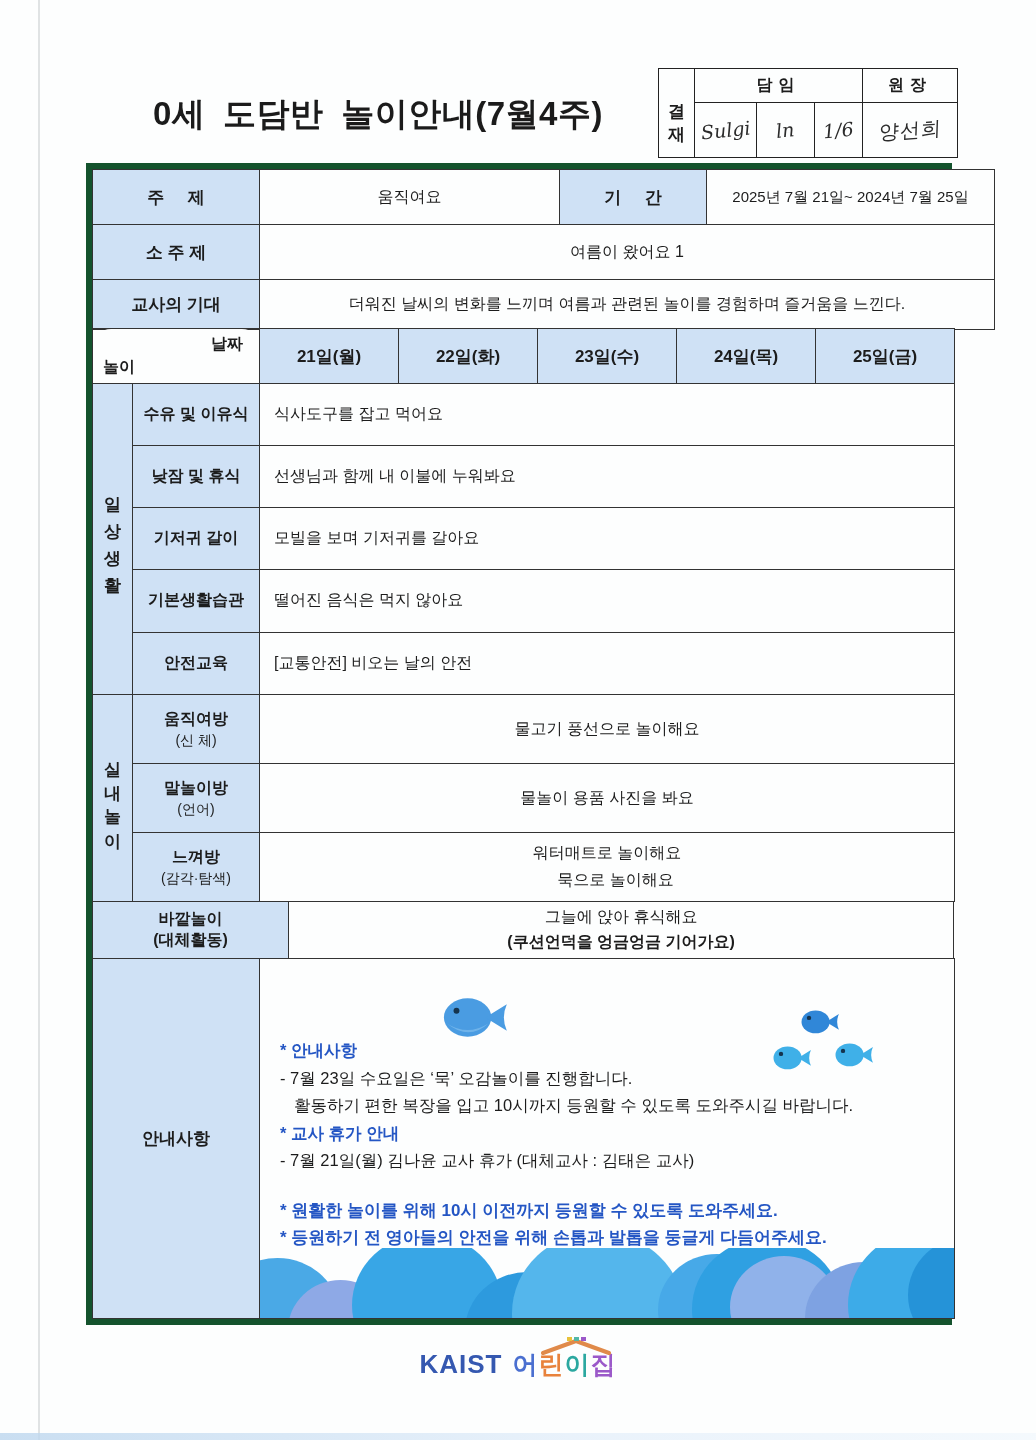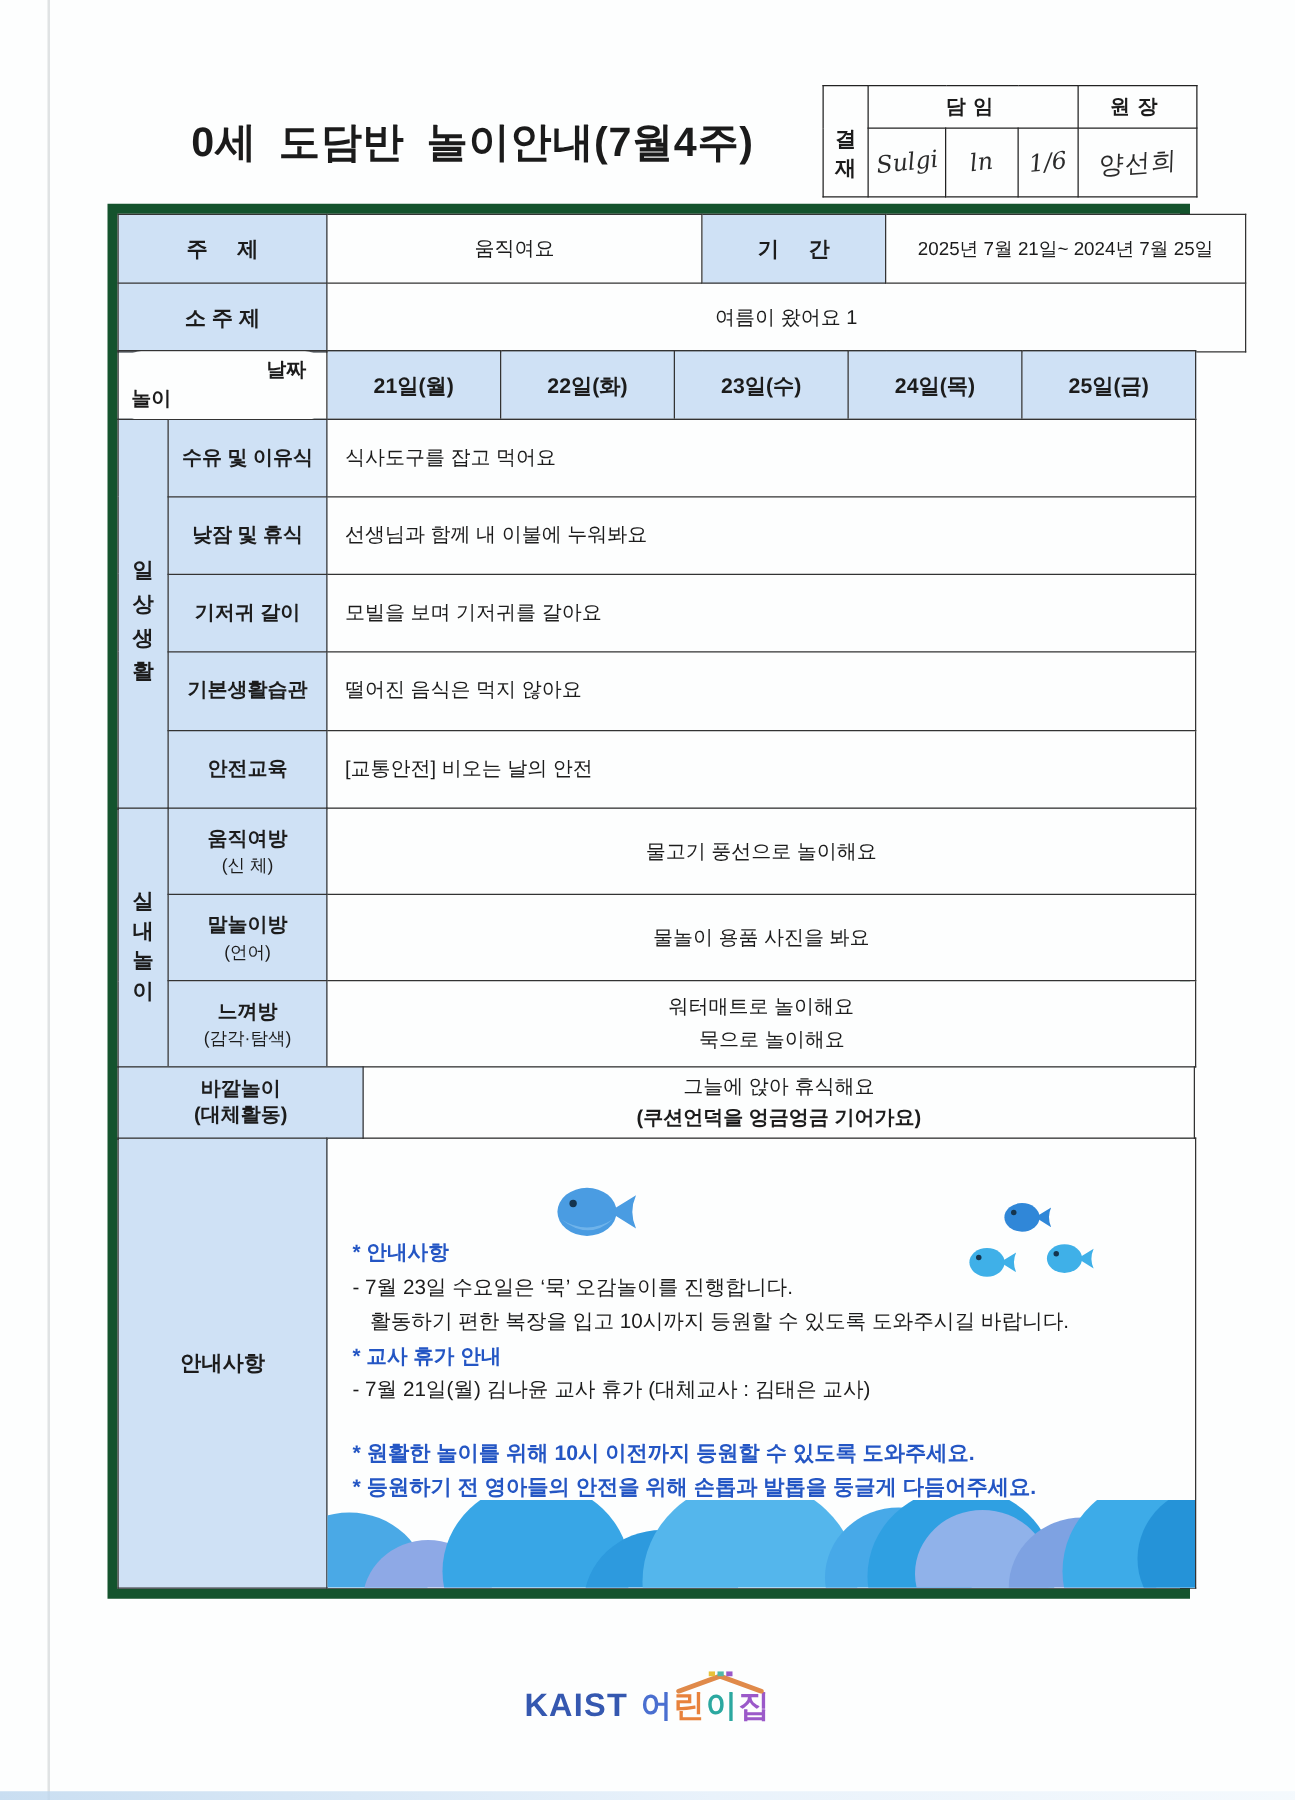--- a/index.html
+++ b/index.html
@@ -19,21 +19,21 @@
   .approval { position:absolute; top:68px; left:658px; border-collapse:collapse; }
   .approval td, .approval th { border:1.6px solid #222; background:#fdfefe; }
   .approval .stamp { width:36px; writing-mode:vertical-rl; text-orientation:upright;
                      font-weight:bold; font-size:17px; letter-spacing:6px; text-align:center; padding:4px 6px; }
   .approval th { font-size:16px; font-weight:bold; height:34px; letter-spacing:6px; }
   .approval .sig { height:55px; text-align:center; vertical-align:middle; }
   .sig-lat { font-family:"DejaVu Serif", serif; font-style:italic; font-size:19px; color:#2b2b2b; display:inline-block; transform:rotate(-6deg); }
   .sig-kr  { font-size:20px; color:#2b2b2b; display:inline-block; transform:rotate(-4deg) skewX(-6deg); letter-spacing:1px; }
 
   
-  .sheet { position:absolute; top:163px; left:86px; width:866px; border:8px solid #14532d; background:#fdfefe; }
+  .sheet { position:absolute; top:163px; left:86px; width:866px; border:6px solid #14532d; background:#fdfefe; }
   .sheet table { border-collapse:collapse; width:862px; table-layout:fixed; }
   .sheet table + table { margin-top:-1.6px; }
   .sheet td { border:1.6px solid #333; font-size:16px; vertical-align:middle; background:#fdfefe; }
   td.blue { background:#cfe1f5; font-weight:bold; text-align:center; font-size:17px; }
   td.content-left { text-align:left; padding-left:14px; }
   td.content-center { text-align:center; }
   .vlabel { writing-mode:vertical-rl; text-orientation:upright; font-weight:bold; font-size:17px;
             letter-spacing:10px; text-align:center; }
   .sub-label { display:block; font-weight:normal; font-size:14px; margin-top:2px; }
 
@@ -95,20 +95,24 @@
           <tr style="height:55px;">
         <td class="blue" style="width:167px;">주&nbsp;&nbsp;&nbsp;&nbsp;&nbsp;제</td>
         <td class="content-center" style="width:300px;">움직여요</td>
         <td class="blue" style="width:147px;">기&nbsp;&nbsp;&nbsp;&nbsp;&nbsp;간</td>
         <td class="content-center" style="width:288px; font-size:15px;">2025년 7월 21일~ 2024년 7월 25일</td>
       </tr>
       <tr style="height:55px;">
         <td class="blue">소 주 제</td>
         <td class="content-center" colspan="3">여름이 왔어요 1</td>
       </tr>
+      <tr style="height:50px;">
+        <td class="blue">교사의 기대</td>
+        <td class="content-center" colspan="3">더워진 날씨의 변화를 느끼며 여름과 관련된 놀이를 경험하며 즐거움을 느낀다.</td>
+      </tr>
     </tbody>
       </table>
 
     <table>
       <tbody>
           <tr style="height:55px;">
         <td class="corner" style="width:167px;">
           <span class="c-top">날짜</span>
           <span class="c-bottom">놀이</span>
         </td>

